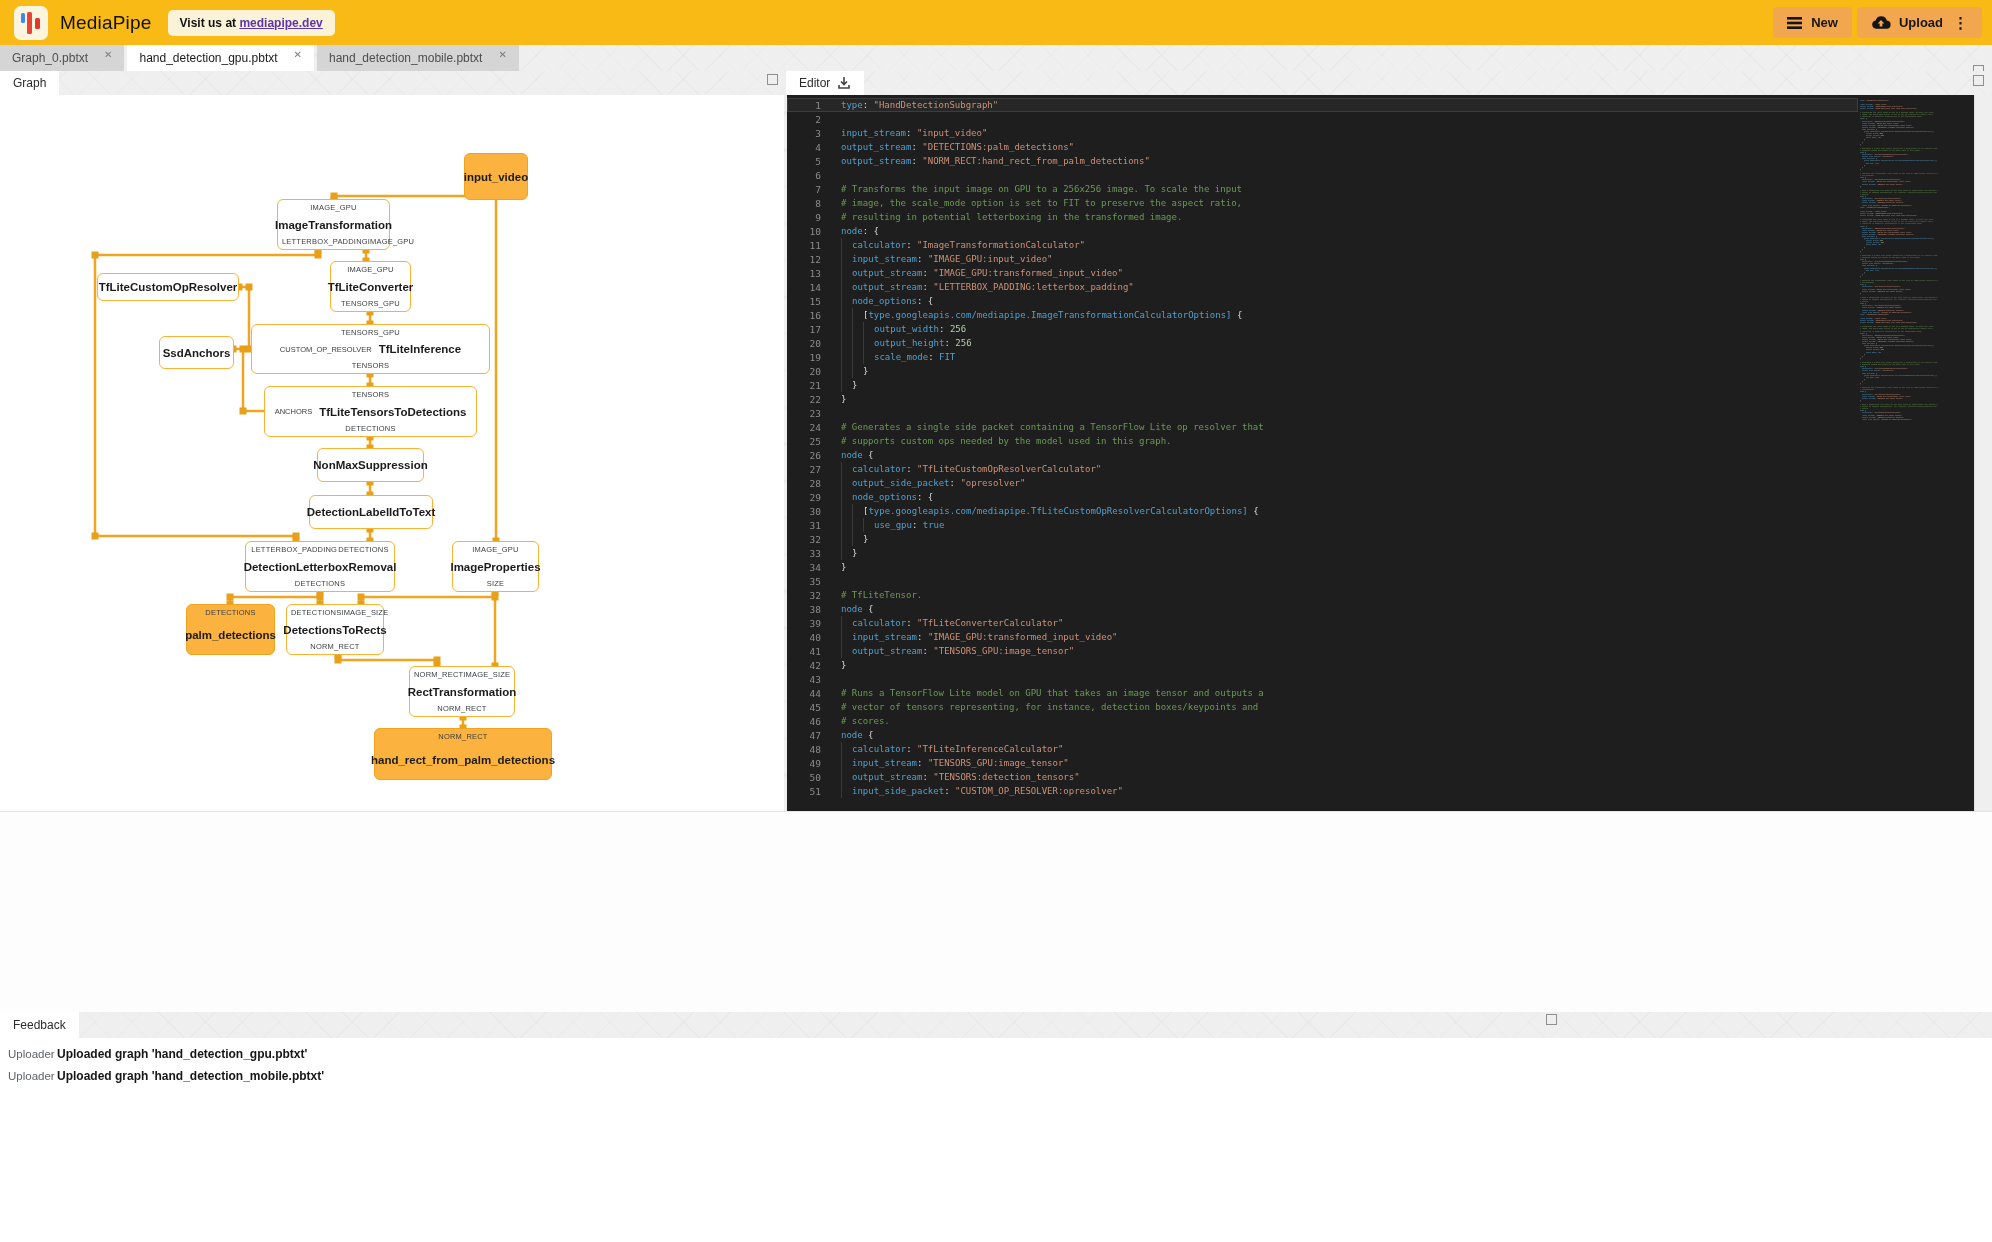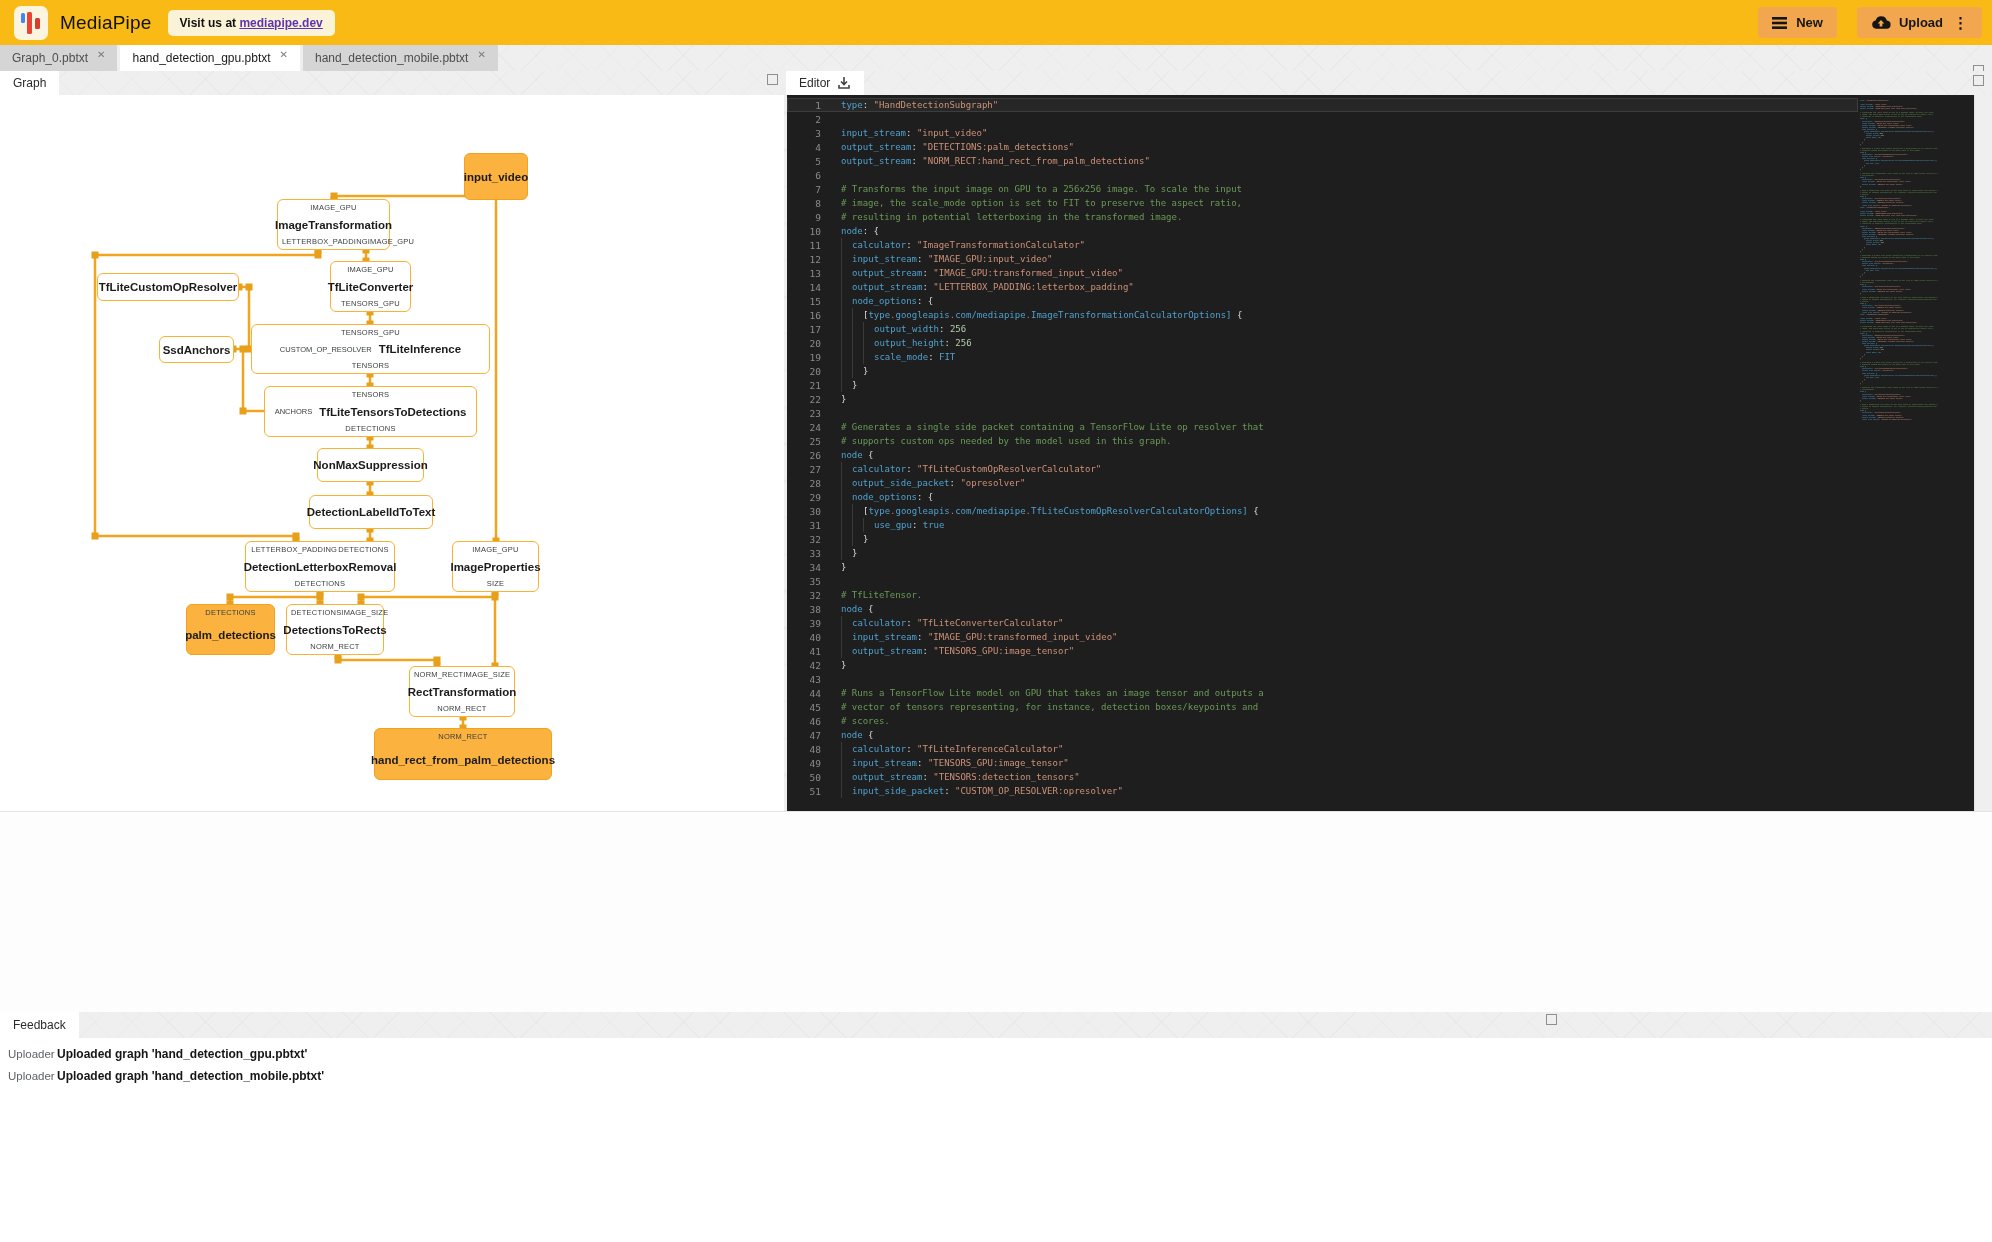--- a/index.html
+++ b/index.html
@@ -9,30 +9,30 @@
   
   .header { height:45px; background:#F9BA16; display:flex; align-items:center; padding:0 10px 0 14px; position:relative; }
   .logo { width:34px; height:34px; background:#FBF4DF; border-radius:7px; position:relative; margin-right:12px; }
   .logo i { position:absolute; border-radius:1.5px; }
   .logo .b1 { left:7px; top:7px; width:4px; height:10px; background:#4285F4; }
   .logo .b2 { left:13px; top:6px; width:5px; height:22px; background:#EA4335; }
   .logo .b3 { left:21px; top:12px; width:5px; height:11px; background:#D93B2D; }
   .app-title { font-size:19px; font-weight:normal; color:#111; margin-right:16px; letter-spacing:0.2px; }
   .visit-pill { background:#FBF3D8; border-radius:5px; padding:6px 12px; font-size:12px; color:#111; font-weight:600; }
   .visit-pill a { color:#5E35B1; text-decoration:underline; font-weight:bold; }
-  .header-actions { margin-left:auto; display:flex; gap:20px; }
+  .header-actions { margin-left:auto; display:flex; gap:5px; }
   .hbtn { background:#F2A74F; border:none; border-radius:4px; height:31px; display:flex; align-items:center; gap:8px; padding:0 14px; font-size:13px; font-weight:bold; color:#151515; cursor:pointer; font-family:inherit; }
   .kebab { font-size:15px; font-weight:bold; margin-left:2px; letter-spacing:0; }
 
   
   .tex { background-color:#EFEFEF;
     background-image:repeating-linear-gradient(45deg, rgba(0,0,0,0.022) 0 1px, transparent 1px 26px),
                      repeating-linear-gradient(-45deg, rgba(0,0,0,0.022) 0 1px, transparent 1px 26px); }
   .tabstrip { height:26px; display:flex; align-items:stretch; position:relative; }
-  .ftab { display:flex; align-items:center; gap:9px; padding:0 12px; font-size:12px; color:#4d4d4d; background:#D5D5D5; margin-right:3px; cursor:pointer; }
+  .ftab { display:flex; align-items:center; gap:16px; padding:0 12px; font-size:12px; color:#4d4d4d; background:#D5D5D5; margin-right:3px; cursor:pointer; }
   .ftab.active { background:#fff; color:#1a1a1a; }
   .ftab .x { font-size:10px; color:#7a7a7a; line-height:1; position:relative; top:-3px; }
   .subtabs { height:24px; position:relative; }
   .ptab { position:absolute; bottom:0; height:24px; background:#fff; display:flex; align-items:center; gap:7px; padding:0 13px; font-size:12px; color:#2a2a2a; cursor:pointer; }
   .sq { position:absolute; width:11px; height:11px; border:1.5px solid #8f8f8f; background:transparent; }
 
   
   .mainrow { height:716px; display:flex; }
   .graph-panel { width:784px; background:#fff; position:relative; overflow:hidden; }
   .gapcol { width:3px; }
@@ -239,21 +239,21 @@
           <span class="plbl">TENSORS_GPU</span>
         </div>
         <div class="trow">
           <span class="lport">CUSTOM_OP_RESOLVER</span>
           <span class="ntitle">TfLiteInference</span>
         </div>
         <div class="prow">
           <span class="plbl">TENSORS</span>
         </div>
       </div>
-      <div class="gnode" style="left: 159px; top: 241px; width: 75px; height: 27px;">
+      <div class="gnode" style="left: 159px; top: 241px; width: 75px; height: 33px;">
         <div class="trow">
           <span class="ntitle">SsdAnchors</span>
         </div>
       </div>
       <div class="gnode" style="left: 264px; top: 291px; width: 213px; height: 51px;">
         <div class="prow">
           <span class="plbl">TENSORS</span>
         </div>
         <div class="trow">
           <span class="lport">ANCHORS</span>

